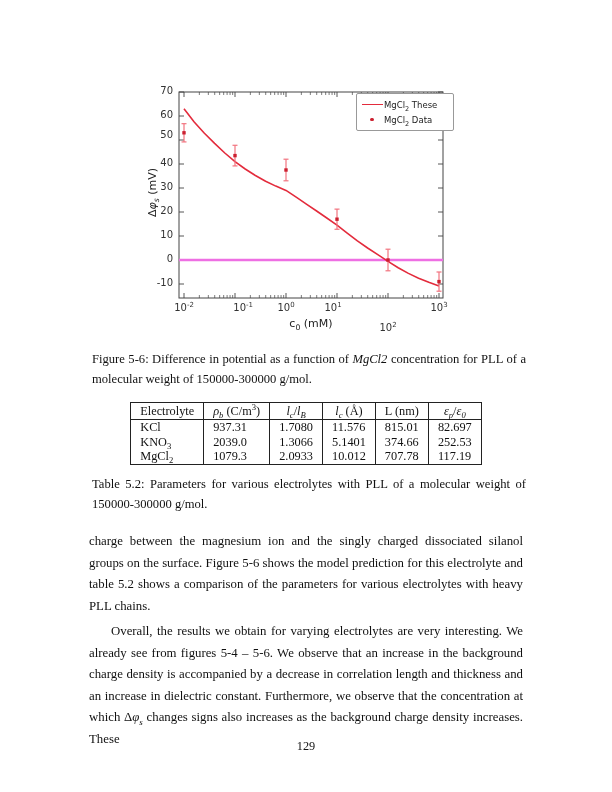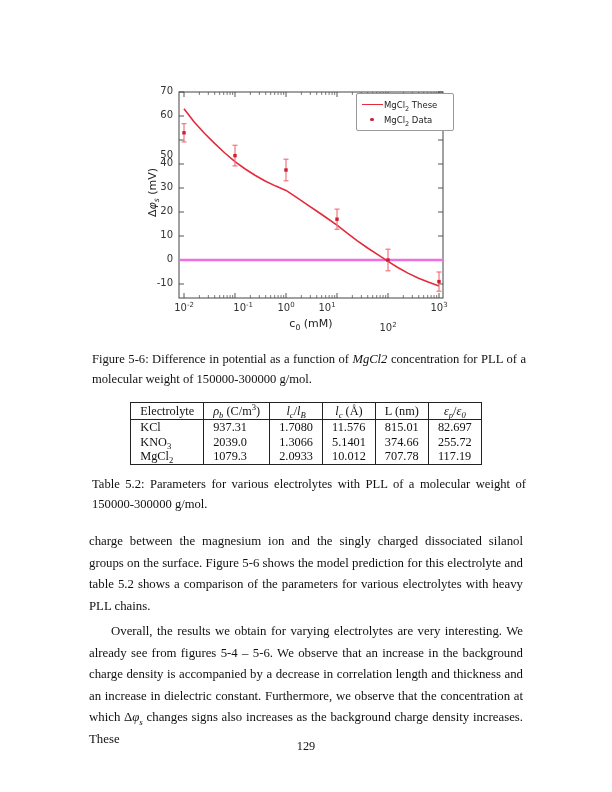--- a/index.html
+++ b/index.html
@@ -217,31 +217,31 @@
     </div>
     <div class="lrow">
       <span class="lsample">
           <span class="ldot" id="ldot" style="background: rgb(204, 32, 48);"></span>
         </span>
       <span class="ltext"><span>MgCl</span><sub>2</sub><span> Data</span></span>
     </div>
   </div>
 <div class="ytick" style="top: 3px;">70</div>
     <div class="ytick" style="top: 27px;">60</div>
-    <div class="ytick" style="top: 67px;">50</div>
+    <div class="ytick" style="top: 47px;">50</div>
     <div class="ytick" style="top: 75px;">40</div>
     <div class="ytick" style="top: 99px;">30</div>
     <div class="ytick" style="top: 123px;">20</div>
     <div class="ytick" style="top: 147px;">10</div>
     <div class="ytick" style="top: 171px;">0</div>
     <div class="ytick" style="top: 195px;">-10</div>
     <div class="xtick" style="left: 52px;"><span>10</span><sup>-2</sup></div>
     <div class="xtick" style="left: 103px; text-align: right;"><span>10</span><sup>-1</sup></div>
     <div class="xtick" style="left: 154px;"><span>10</span><sup>0</sup></div>
-    <div class="xtick" style="left: 195px;"><span>10</span><sup>1</sup></div>
+    <div class="xtick" style="left: 201px;"><span>10</span><sup>1</sup></div>
     <div class="xtick" style="left: 256px; margin-top: 20px;"><span>10</span><sup>2</sup></div>
     <div class="xtick" style="left: 307px;"><span>10</span><sup>3</sup></div>
   </div>
 
 <p class="caption" id="fig-caption"><span>Figure 5-6: Difference in potential as a function of </span><i>MgCl2</i><span> concentration for PLL of a molecular weight of 150000-300000 g/mol.</span></p>
 
 <div class="tablewrap">
   <table>
     <thead>
         <tr id="thead-row">
@@ -261,21 +261,21 @@
           <td><span>11.576</span></td>
           <td><span>815.01</span></td>
           <td><span>82.697</span></td>
         </tr>
         <tr>
           <td><span>KNO</span><sub>3</sub></td>
           <td><span>2039.0</span></td>
           <td><span>1.3066</span></td>
           <td><span>5.1401</span></td>
           <td><span>374.66</span></td>
-          <td><span>255.72</span></td>
+          <td><span>252.53</span></td>
         </tr>
         <tr>
           <td><span>MgCl</span><sub>2</sub></td>
           <td><span>1079.3</span></td>
           <td><span>2.0933</span></td>
           <td><span>10.012</span></td>
           <td><span>707.78</span></td>
           <td><span>117.19</span></td>
         </tr>
       </tbody>

